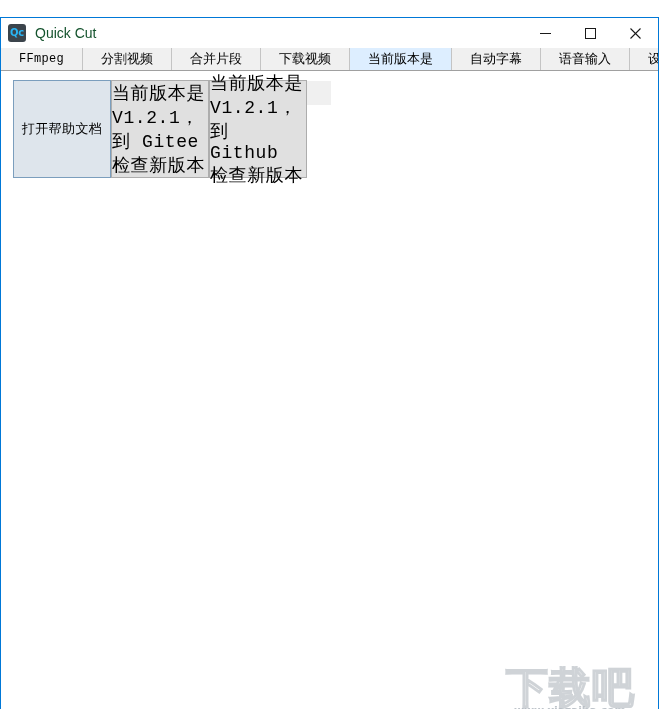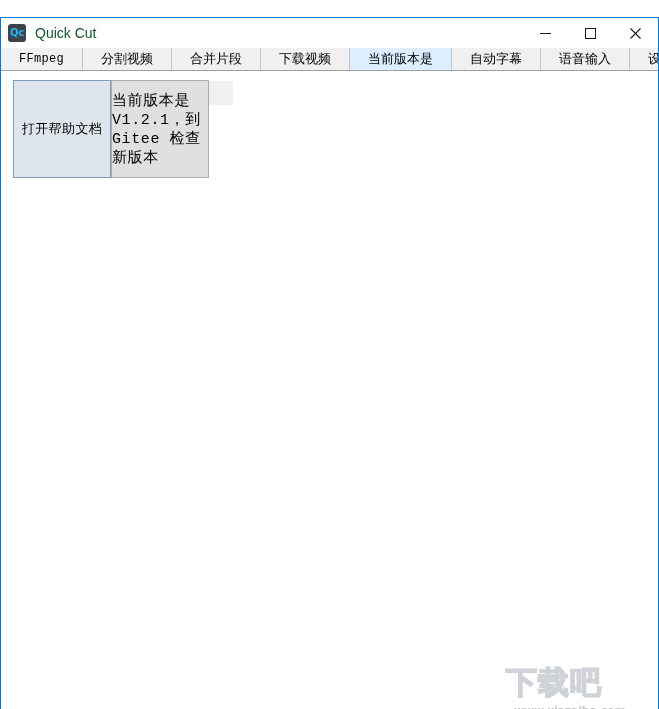--- a/index.html
+++ b/index.html
@@ -151,21 +151,21 @@
     font-family: "Liberation Sans", sans-serif;
     cursor: default;
     user-select: none;
   }
   .big-btn.focused {
     background: #dee5ec;
     border: 1px solid #7b9ebd;
   }
   .big-btn .label-mono {
     font-family: "Liberation Mono", "DejaVu Sans Mono", monospace;
-    font-size: 15px;
+    font-size: 18px;
     letter-spacing: 0.6px;
   }
 
   
   .statusbar {
     flex: 0 0 24px;
     height: 24px;
     background: #f0f0f0;
     border-top: 1px solid #ffffff;
   }
@@ -177,21 +177,21 @@
     bottom: 2px;
     width: 150px;
     height: 52px;
     pointer-events: none;
     z-index: 10;
   }
   .watermark .wm-main {
     position: absolute;
     left: 4px;
     top: -4px;
-    font-size: 31px;
+    font-size: 42px;
     font-weight: bold;
     letter-spacing: 1px;
     color: transparent;
     -webkit-text-stroke: 1.5px rgba(160,168,176,0.5);
     font-family: "DejaVu Sans", sans-serif;
     line-height: 1;
     white-space: nowrap;
   }
   .watermark .wm-url {
     position: absolute;
@@ -270,20 +270,23 @@
       <div class="tabbar-filler"></div>
   </div>
 
   <div class="content" id="content">
     <div class="big-btn focused">
         <span class="">打开帮助文档</span>
       </div>
       <div class="big-btn">
         <span class="label-mono">当前版本是 V1.2.1，到 Gitee 检查新版本</span>
       </div>
+      <div class="big-btn">
+        <span class="label-mono">当前版本是 V1.2.1，到 Github 检查新版本</span>
+      </div>
       <div class="statusbar"></div>
     <div class="watermark">
       <div class="wm-main">下载吧</div>
       <div class="wm-url">www.xiazaiba.com</div>
     </div>
   </div>
 
 </div>
 
 </body></html>

